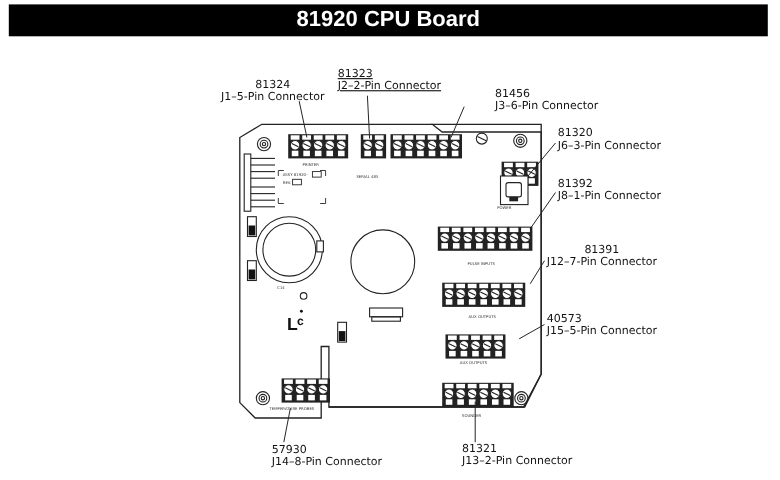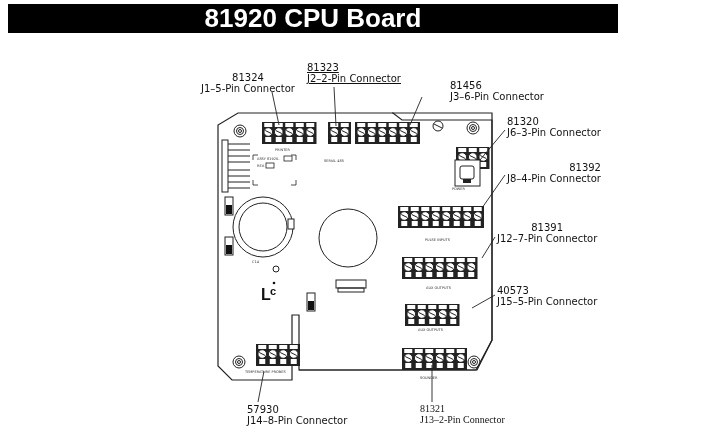--- a/index.html
+++ b/index.html
@@ -1,18 +1,18 @@
 <!DOCTYPE html>
 <html><head>
 <meta charset="utf-8">
 <style>
   html,body{margin:0;padding:0;background:#fff;}
   body{width:709px;height:436px;position:relative;overflow:hidden;font-family:"Liberation Sans",sans-serif;}
-  .title-bar{position:absolute;left:8px;top:4px;width:610px;height:29px;background:#000;color:#fff;
-    font-weight:bold;font-size:26px;line-height:29px;text-align:center;}
+  .title-bar{position:absolute;left:8px;top:4px;width:690px;height:29px;background:#000;color:#fff;
+    font-weight:bold;font-size:20px;line-height:29px;text-align:center;}
   .callout{position:absolute;font-family:"DejaVu Sans",sans-serif;font-size:10px;line-height:11px;color:#111;white-space:nowrap;}
   svg{position:absolute;left:0;top:0;}
   .tiny{font-family:"DejaVu Sans",sans-serif;font-size:3.5px;fill:#333;}
 </style>
 </head>
 <body>
 
 <div class="title-bar">81920 CPU Board</div>
 
 <div class="callout" style="left:201px;top:72px;text-align:center;">
@@ -24,37 +24,37 @@
   <div>J2–2-Pin Connector</div>
 </div>
 <div class="callout" style="left:450px;top:80px;">
   <div>81456</div>
   <div>J3–6-Pin Connector</div>
 </div>
 <div class="callout" style="left:507px;top:116px;">
   <div>81320</div>
   <div>J6–3-Pin Connector</div>
 </div>
-<div class="callout" style="left:507px;top:162px;text-align:right;">
+<div class="callout" style="left:507px;top:162px;">
   <div>81392</div>
-  <div>J8–4-Pin Connector</div>
+  <div>J8–1-Pin Connector</div>
 </div>
 <div class="callout" style="left:497px;top:222px;text-align:center;">
   <div>81391</div>
   <div>J12–7-Pin Connector</div>
 </div>
 <div class="callout" style="left:497px;top:285px;">
   <div>40573</div>
   <div>J15–5-Pin Connector</div>
 </div>
 <div class="callout" style="left:247px;top:404px;">
   <div>57930</div>
   <div>J14–8-Pin Connector</div>
 </div>
-<div class="callout" style="left:420px;top:403px;font-family:Liberation Serif, serif;">
+<div class="callout" style="left:420px;top:403px;">
   <div>81321</div>
   <div>J13–2-Pin Connector</div>
 </div>
 
 <svg width="709" height="436" viewBox="0 0 709 436">
 
   <path d="M238,113 L393,113 L402,120 L492,120 L492,207 L492,340 L476,370 L299,370 L299,315 L292,315 L292,380 L232,380 L218,366 L218,125 Z" fill="none" stroke="#222" stroke-width="1.2"></path>
   <path d="M392,113 L492,113 L492,340 L477,370 L299,370" fill="none" stroke="#222" stroke-width="1.2"></path>
 
   <g fill="none" stroke="#222">

